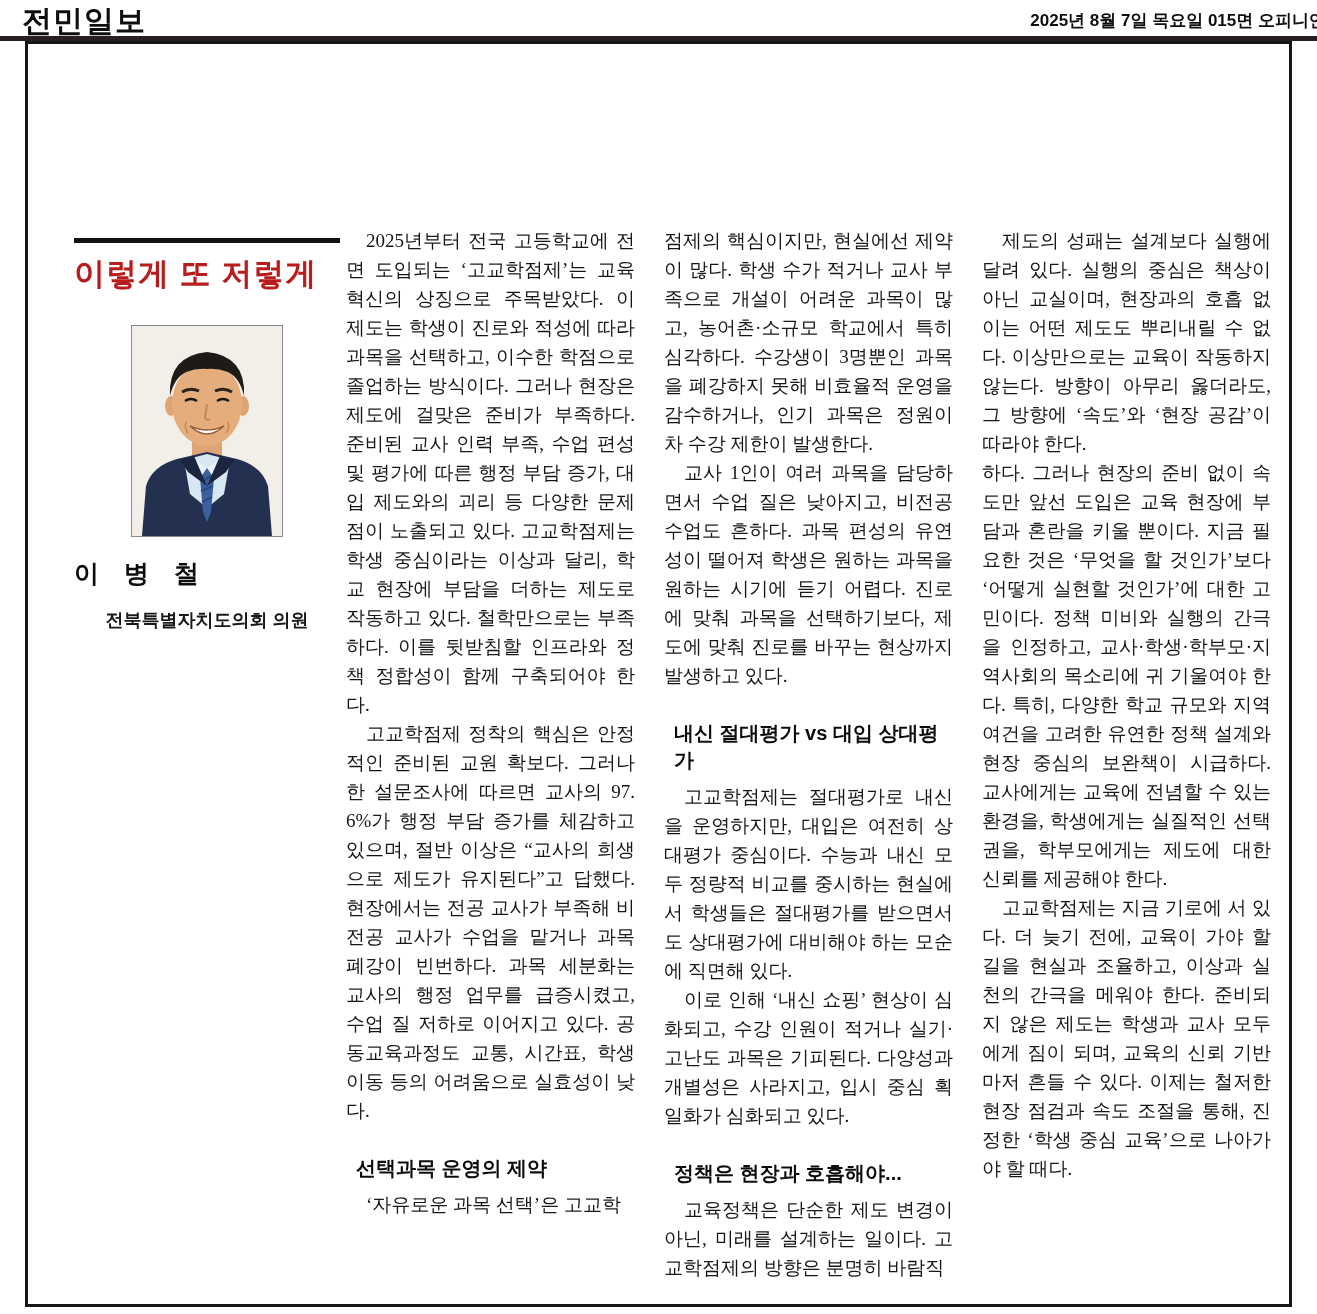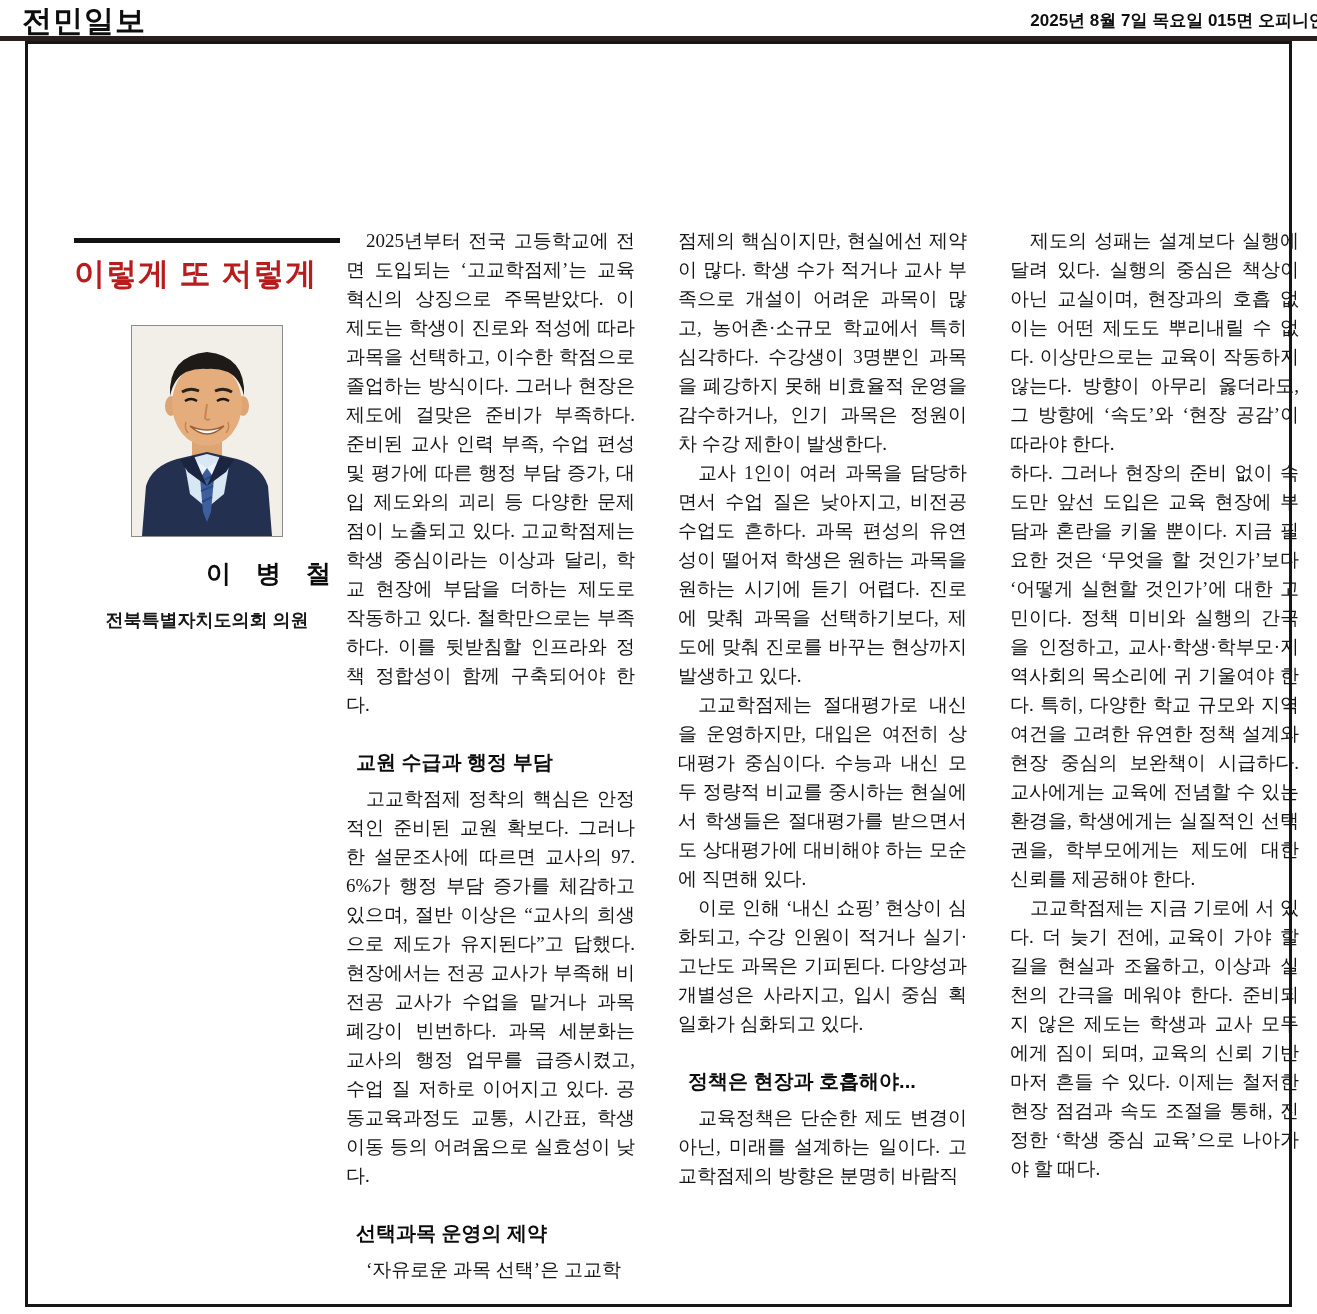--- a/index.html
+++ b/index.html
@@ -23,26 +23,26 @@
 
   .content { position:absolute; left:0; top:182px; right:0; bottom:10px; }
 
   
   .author-col { position:absolute; left:46px; top:12px; width:266px; }
   .author-rule { width:100%; height:5px; background:#121212; }
   .column-title { margin-top:10px; font-size:31px; font-weight:bold; letter-spacing:1px;
                   color:#b91c1c; font-family:"Liberation Sans", sans-serif; }
   .photo-wrap { margin:30px auto 0 auto; width:152px; height:212px; border:1px solid #8a8a8a;
                 background:#f4f2ee; overflow:hidden; }
-  .author-name { margin-top:20px; text-align:right; font-size:25px; font-weight:bold;
+  .author-name { margin-top:20px; text-align:left; font-size:25px; font-weight:bold;
                  letter-spacing:9px; color:#0c0c0c; }
   .author-affiliation { margin-top:18px; text-align:center; font-size:18px; font-weight:bold; color:#181818; }
 
   
-  .text-area { position:absolute; left:318px; top:0; right:24px; bottom:0; display:flex; gap:43px; }
+  .text-area { position:absolute; left:318px; top:0; right:24px; bottom:0; display:flex; gap:29px; }
   .text-col { width:289px; flex:0 0 289px; }
 
   .body-para { font-family:"Liberation Serif", serif; font-size:19px; line-height:29px;
                text-align:justify; word-break:break-all; text-indent:20px; color:#161616; }
   .body-para.no-indent { text-indent:0; }
   .sub-heading { font-family:"Liberation Sans", sans-serif; font-size:20px; font-weight:bold;
                  color:#0c0c0c; margin:30px 0 8px 10px; }
   .text-col > .sub-heading:first-child { margin-top:0; }
 </style>
 </head>
@@ -103,28 +103,28 @@
         </svg>
       </div>
 
       <div class="author-name">이 병 철</div>
       <div class="author-affiliation">전북특별자치도의회 의원</div>
     </div>
 
     <div class="text-area">
       <div class="text-col">
           <p class="body-para">2025년부터 전국 고등학교에 전면 도입되는 ‘고교학점제’는 교육 혁신의 상징으로 주목받았다. 이 제도는 학생이 진로와 적성에 따라 과목을 선택하고, 이수한 학점으로 졸업하는 방식이다. 그러나 현장은 제도에 걸맞은 준비가 부족하다. 준비된 교사 인력 부족, 수업 편성 및 평가에 따른 행정 부담 증가, 대입 제도와의 괴리 등 다양한 문제점이 노출되고 있다. 고교학점제는 학생 중심이라는 이상과 달리, 학교 현장에 부담을 더하는 제도로 작동하고 있다. 철학만으로는 부족하다. 이를 뒷받침할 인프라와 정책 정합성이 함께 구축되어야 한다.</p>
-          <h3 class="sub-heading">교원 수급과 행정 부담</h3>
           <p class="body-para">고교학점제 정착의 핵심은 안정적인 준비된 교원 확보다. 그러나 한 설문조사에 따르면 교사의 97.6%가 행정 부담 증가를 체감하고 있으며, 절반 이상은 “교사의 희생으로 제도가 유지된다”고 답했다. 현장에서는 전공 교사가 부족해 비전공 교사가 수업을 맡거나 과목 폐강이 빈번하다. 과목 세분화는 교사의 행정 업무를 급증시켰고, 수업 질 저하로 이어지고 있다. 공동교육과정도 교통, 시간표, 학생 이동 등의 어려움으로 실효성이 낮다.</p>
           <h3 class="sub-heading">선택과목 운영의 제약</h3>
           <p class="body-para">‘자유로운 과목 선택’은 고교학</p>
         </div>
       <div class="text-col">
           <p class="body-para no-indent">점제의 핵심이지만, 현실에선 제약이 많다. 학생 수가 적거나 교사 부족으로 개설이 어려운 과목이 많고, 농어촌·소규모 학교에서 특히 심각하다. 수강생이 3명뿐인 과목을 폐강하지 못해 비효율적 운영을 감수하거나, 인기 과목은 정원이 차 수강 제한이 발생한다.</p>
           <p class="body-para">교사 1인이 여러 과목을 담당하면서 수업 질은 낮아지고, 비전공 수업도 흔하다. 과목 편성의 유연성이 떨어져 학생은 원하는 과목을 원하는 시기에 듣기 어렵다. 진로에 맞춰 과목을 선택하기보다, 제도에 맞춰 진로를 바꾸는 현상까지 발생하고 있다.</p>
+          <h3 class="sub-heading">내신 절대평가 vs 대입 상대평가</h3>
           <p class="body-para">고교학점제는 절대평가로 내신을 운영하지만, 대입은 여전히 상대평가 중심이다. 수능과 내신 모두 정량적 비교를 중시하는 현실에서 학생들은 절대평가를 받으면서도 상대평가에 대비해야 하는 모순에 직면해 있다.</p>
           <p class="body-para">이로 인해 ‘내신 쇼핑’ 현상이 심화되고, 수강 인원이 적거나 실기·고난도 과목은 기피된다. 다양성과 개별성은 사라지고, 입시 중심 획일화가 심화되고 있다.</p>
           <h3 class="sub-heading">정책은 현장과 호흡해야...</h3>
           <p class="body-para">교육정책은 단순한 제도 변경이 아닌, 미래를 설계하는 일이다. 고교학점제의 방향은 분명히 바람직</p>
         </div>
       <div class="text-col">
           <p class="body-para">제도의 성패는 설계보다 실행에 달려 있다. 실행의 중심은 책상이 아닌 교실이며, 현장과의 호흡 없이는 어떤 제도도 뿌리내릴 수 없다. 이상만으로는 교육이 작동하지 않는다. 방향이 아무리 옳더라도, 그 방향에 ‘속도’와 ‘현장 공감’이 따라야 한다.</p>
           <p class="body-para no-indent">하다. 그러나 현장의 준비 없이 속도만 앞선 도입은 교육 현장에 부담과 혼란을 키울 뿐이다. 지금 필요한 것은 ‘무엇을 할 것인가’보다 ‘어떻게 실현할 것인가’에 대한 고민이다. 정책 미비와 실행의 간극을 인정하고, 교사·학생·학부모·지역사회의 목소리에 귀 기울여야 한다. 특히, 다양한 학교 규모와 지역 여건을 고려한 유연한 정책 설계와 현장 중심의 보완책이 시급하다. 교사에게는 교육에 전념할 수 있는 환경을, 학생에게는 실질적인 선택권을, 학부모에게는 제도에 대한 신뢰를 제공해야 한다.</p>
           <p class="body-para">고교학점제는 지금 기로에 서 있다. 더 늦기 전에, 교육이 가야 할 길을 현실과 조율하고, 이상과 실천의 간극을 메워야 한다. 준비되지 않은 제도는 학생과 교사 모두에게 짐이 되며, 교육의 신뢰 기반마저 흔들 수 있다. 이제는 철저한 현장 점검과 속도 조절을 통해, 진정한 ‘학생 중심 교육’으로 나아가야 할 때다.</p>
         </div>

